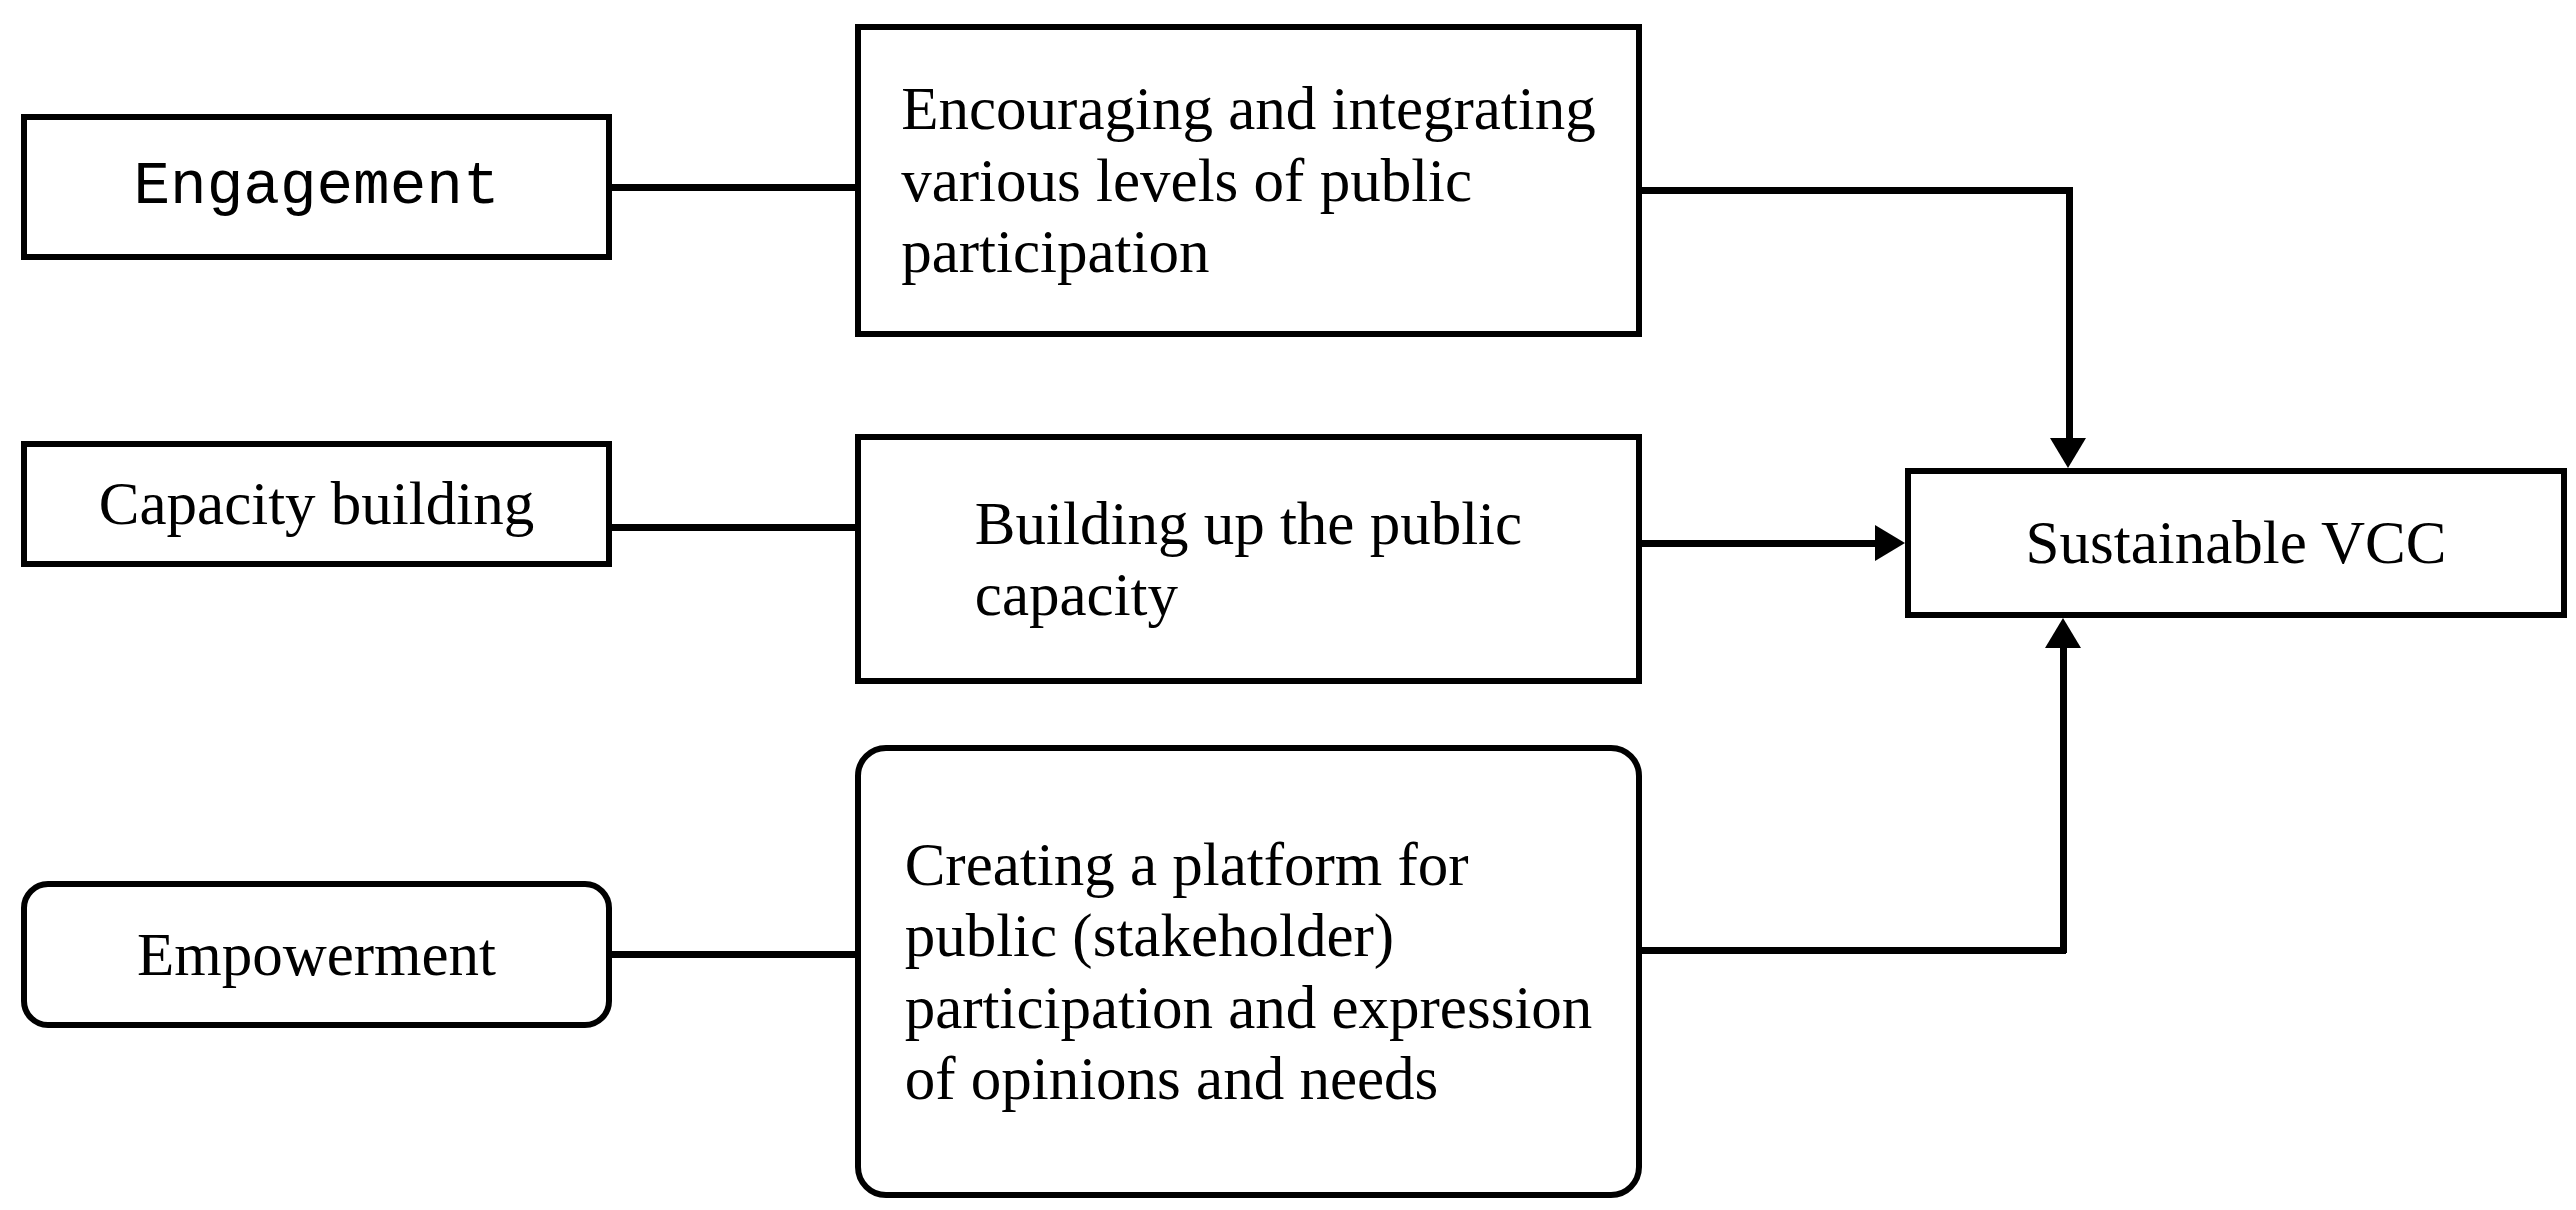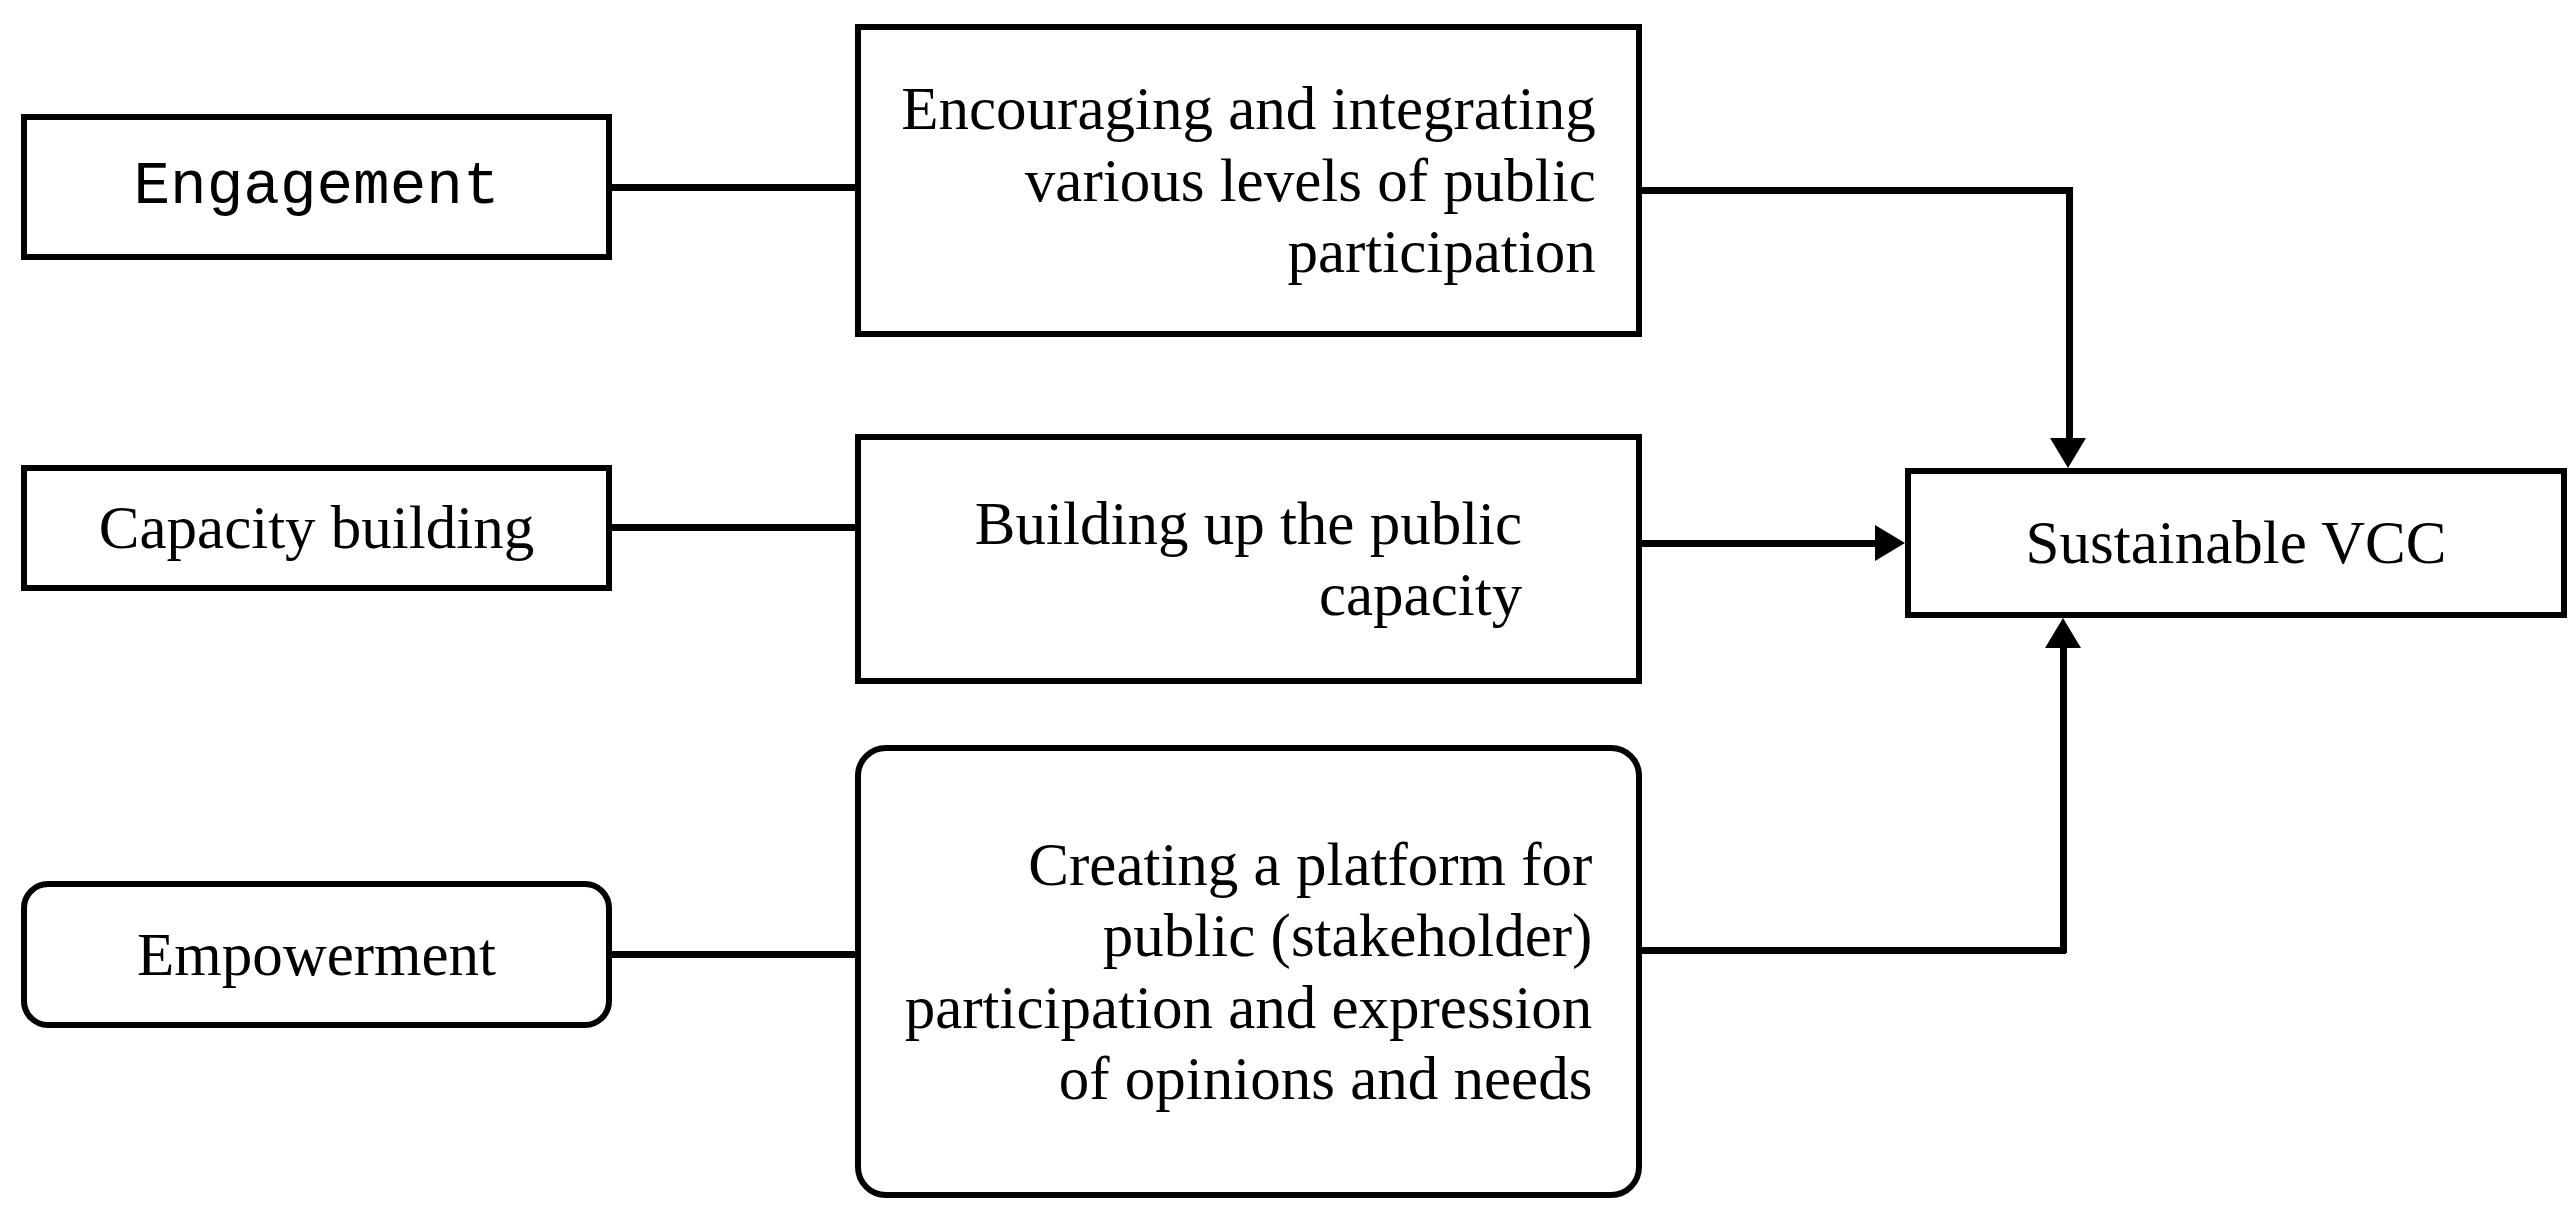--- a/index.html
+++ b/index.html
@@ -21,21 +21,21 @@
     overflow: hidden;
   }
   .node {
     position: absolute;
     box-sizing: border-box;
     border: 6.5px solid #000000;
     background: #ffffff;
     display: flex;
     align-items: center;
     justify-content: center;
-    text-align: right;
+    text-align: left;
   }
   .node .label {
     white-space: pre-line;
     font-size: 61px;
     line-height: 1.17;
     padding: 0 13px;
   }
   .line {
     position: absolute;
     background: #000000;
@@ -63,21 +63,21 @@
 </style>
 </head>
 <body>
 
 <div class="stage">
 
   <div class="node" style="left:21px; top:114px; width:591px; height:146px;font-family:Liberation Mono, monospace;">
     <span class="label">Engagement</span>
   </div>
 
-  <div class="node" style="left:21px; top:465px; width:591px; height:126px;">
+  <div class="node" style="left:21px; top:441px; width:591px; height:126px;">
     <span class="label">Capacity building</span>
   </div>
 
   <div class="node" style="left:21px; top:881px; width:591px; height:147px;border-radius:27px;">
     <span class="label">Empowerment</span>
   </div>
 
   <div class="node" style="left:855px; top:24px; width:787px; height:313px;">
     <span class="label">Encouraging and integrating
 various levels of public

